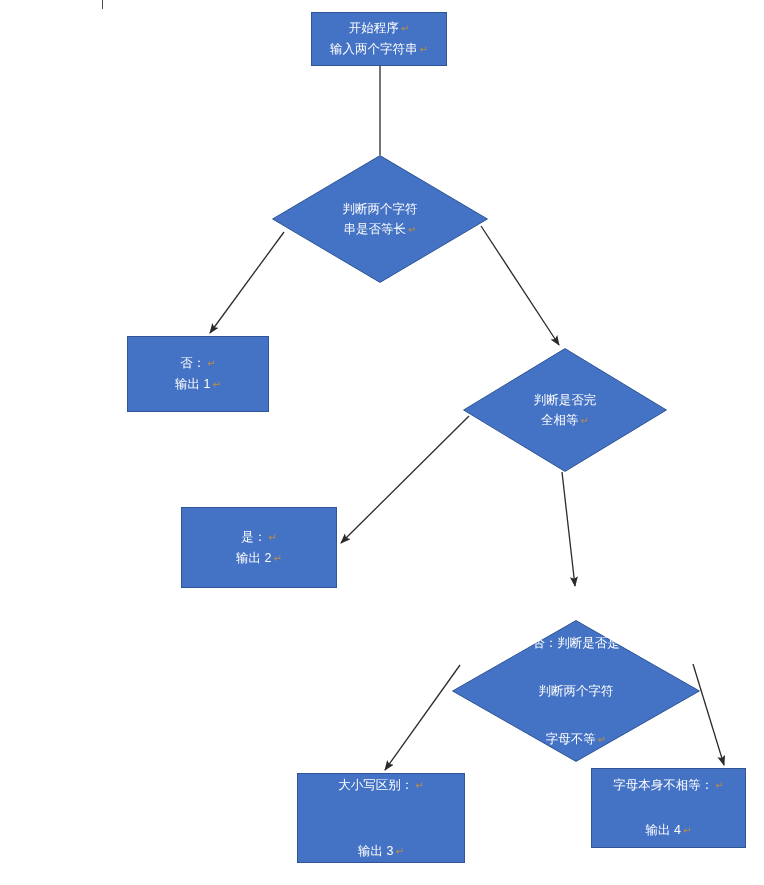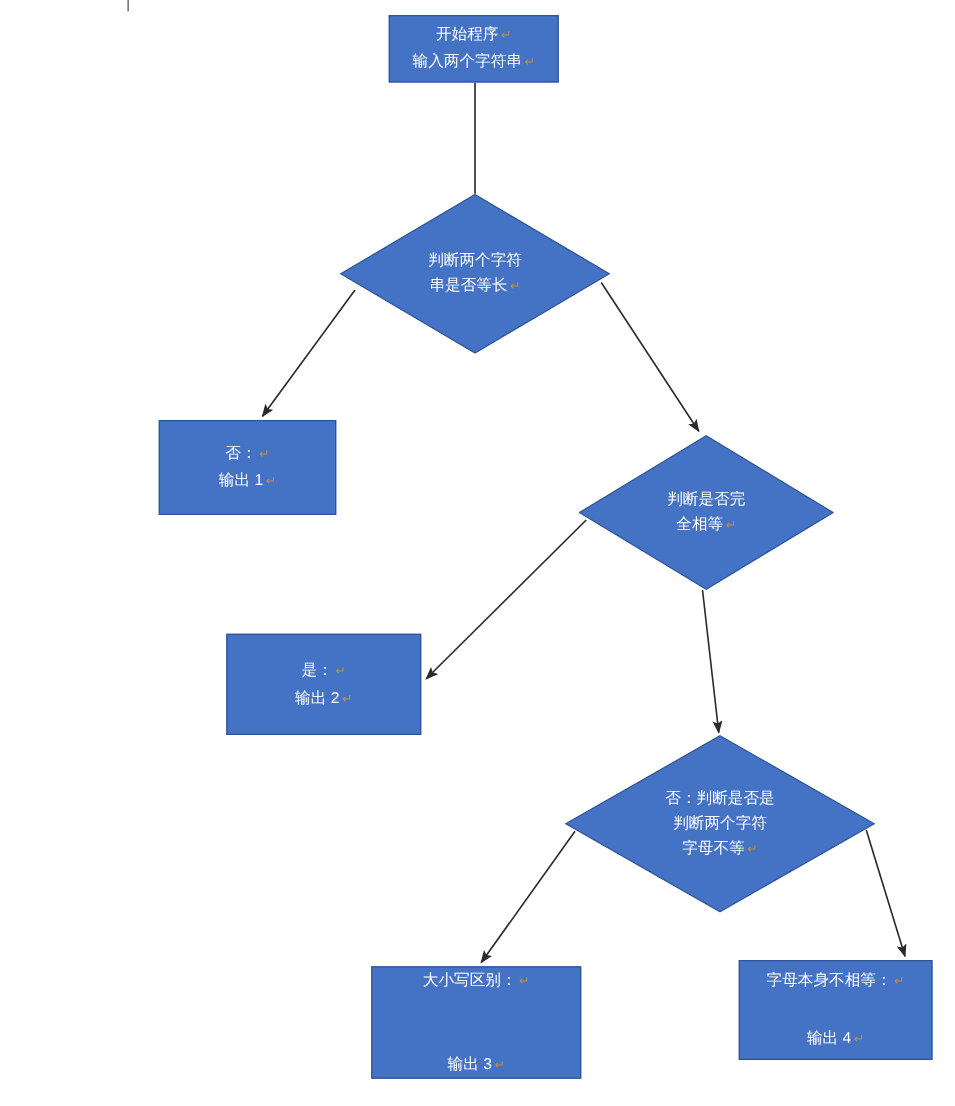--- a/index.html
+++ b/index.html
@@ -123,21 +123,21 @@
         <svg class="diamond-shape" viewBox="0 0 204 124" preserveAspectRatio="none">
           <polygon points="102,0.6 203.4,62 102,123.4 0.6,62" fill="#4472C4" stroke="#2F5597" stroke-width="1"></polygon>
         </svg>
         <div class="txt">判断是否完</div>
         <div class="txt">全相等<span class="pilcrow">↵</span></div>
       </div>
       <div class="node rect" style="left: 181px; top: 507px; width: 156px; height: 81px;">
         <div class="txt">是：<span class="pilcrow">↵</span></div>
         <div class="txt">输出 2<span class="pilcrow">↵</span></div>
       </div>
-      <div class="node diamond" style="left: 452px; top: 588px; width: 248px; height: 142px;">
+      <div class="node diamond" style="left: 452px; top: 620px; width: 248px; height: 142px; gap: 28px;">
         <svg class="diamond-shape" viewBox="0 0 248 142" preserveAspectRatio="none">
           <polygon points="124,0.6 247.4,71 124,141.4 0.6,71" fill="#4472C4" stroke="#2F5597" stroke-width="1"></polygon>
         </svg>
         <div class="txt">否：判断是否是</div>
         <div class="txt">判断两个字符</div>
         <div class="txt">字母不等<span class="pilcrow">↵</span></div>
       </div>
       <div class="node rect" style="left: 297px; top: 773px; width: 168px; height: 90px; gap: 45px;">
         <div class="txt">大小写区别：<span class="pilcrow">↵</span></div>
         <div class="txt">输出 3<span class="pilcrow">↵</span></div>

